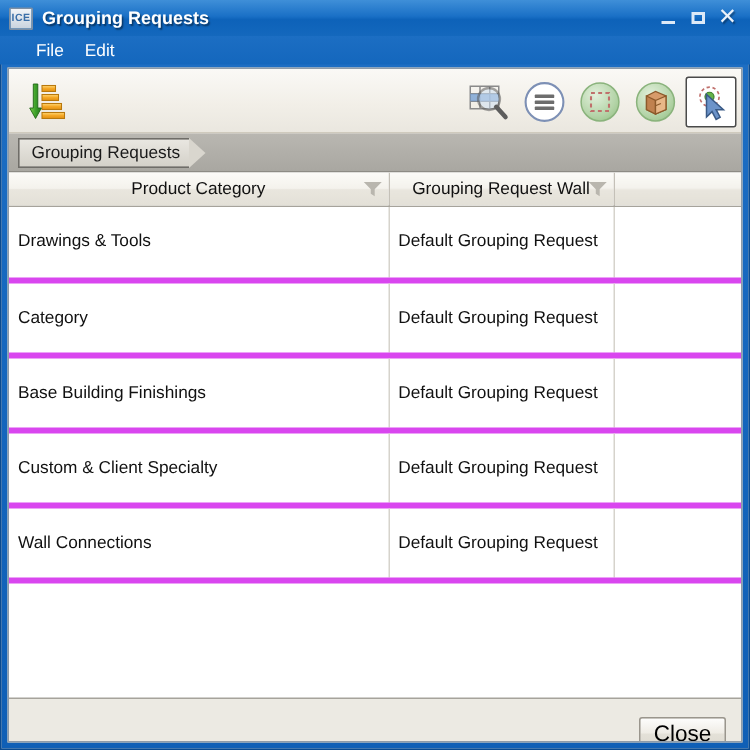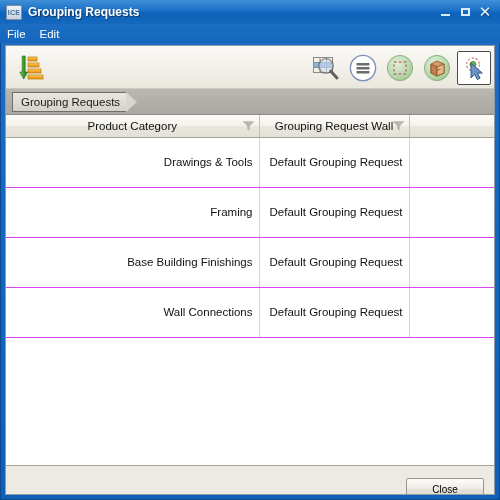--- a/index.html
+++ b/index.html
@@ -110,21 +110,21 @@
 
   
   .menubar {
     position: absolute;
     left: 0; top: 24px;
     width: 500px;
     height: 19px;
     background: linear-gradient(to bottom, #1c6ec3 0%, #1467bd 100%);
     display: flex;
     align-items: center;
-    padding-left: 7px;
+    padding-left: 24px;
     box-sizing: border-box;
   }
   .menu-item {
     color: #ffffff;
     font-size: 11.5px;
     margin-right: 14px;
     cursor: default;
   }
 
   
@@ -225,21 +225,20 @@
   }
 
   
   .grid-wrap {
     position: relative;
     height: 351px;
     background: #ffffff;
     box-sizing: border-box;
     border-bottom: 1px solid #a6a39b;
     overflow: hidden;
-    text-align: right;
   }
   table.grid {
     border-collapse: collapse;
     width: 488px;
     table-layout: fixed;
     font-size: 11.5px;
     color: #111111;
   }
   table.grid th {
     height: 22px;
@@ -264,44 +263,44 @@
     position: absolute;
     right: 4px;
     top: 50%;
     transform: translateY(-50%);
     width: 13px;
     height: 11px;
   }
   table.grid td {
     height: 50px;
     border-right: 1px solid #d6d3cc;
-    border-bottom: 1px solid #d946ef;
+    border-bottom: 4px solid #d946ef;
     padding: 0 6px;
     vertical-align: middle;
     background: #ffffff;
     box-sizing: border-box;
   }
   td.col-empty { border-right: none; }
   th.col-empty { border-right: none; background: linear-gradient(to bottom,#fcfbf8 0%, #f4f2ec 48%, #e9e6de 52%, #e3e0d7 100%); }
 
   
   .footer {
     position: relative;
     height: 52px;
     background: #eceae3;
     box-sizing: border-box;
   }
   .close-btn {
     position: absolute;
     right: 10px;
     top: 12px;
-    width: 78px;
+    width: 58px;
     height: 22px;
     font-family: "Liberation Sans", sans-serif;
-    font-size: 10px;
+    font-size: 15px;
     color: #000000;
     background: linear-gradient(to bottom,#fdfdfc 0%,#efece5 48%,#e4e1d8 52%,#ddd9cf 100%);
     border: 1px solid #9a968d;
     border-radius: 2px;
     box-sizing: border-box;
     cursor: default;
   }
 </style>
 </head>
 <body>
@@ -452,30 +451,35 @@
             </th>
           </tr>
         </thead>
         <tbody>
           <tr>
             <td>Drawings &amp; Tools</td>
             <td>Default Grouping Request</td>
             <td class="col-empty"></td>
           </tr>
           <tr>
-            <td>Framing</td>
+            <td>Category</td>
             <td>Default Grouping Request</td>
             <td class="col-empty"></td>
           </tr>
           <tr>
             <td>Base Building Finishings</td>
             <td>Default Grouping Request</td>
             <td class="col-empty"></td>
           </tr>
           <tr>
+            <td>Custom &amp; Client Specialty</td>
+            <td>Default Grouping Request</td>
+            <td class="col-empty"></td>
+          </tr>
+          <tr>
             <td>Wall Connections</td>
             <td>Default Grouping Request</td>
             <td class="col-empty"></td>
           </tr>
         </tbody>
       </table>
     </div>
 
     <div class="footer">
       <button class="close-btn">Close</button>

